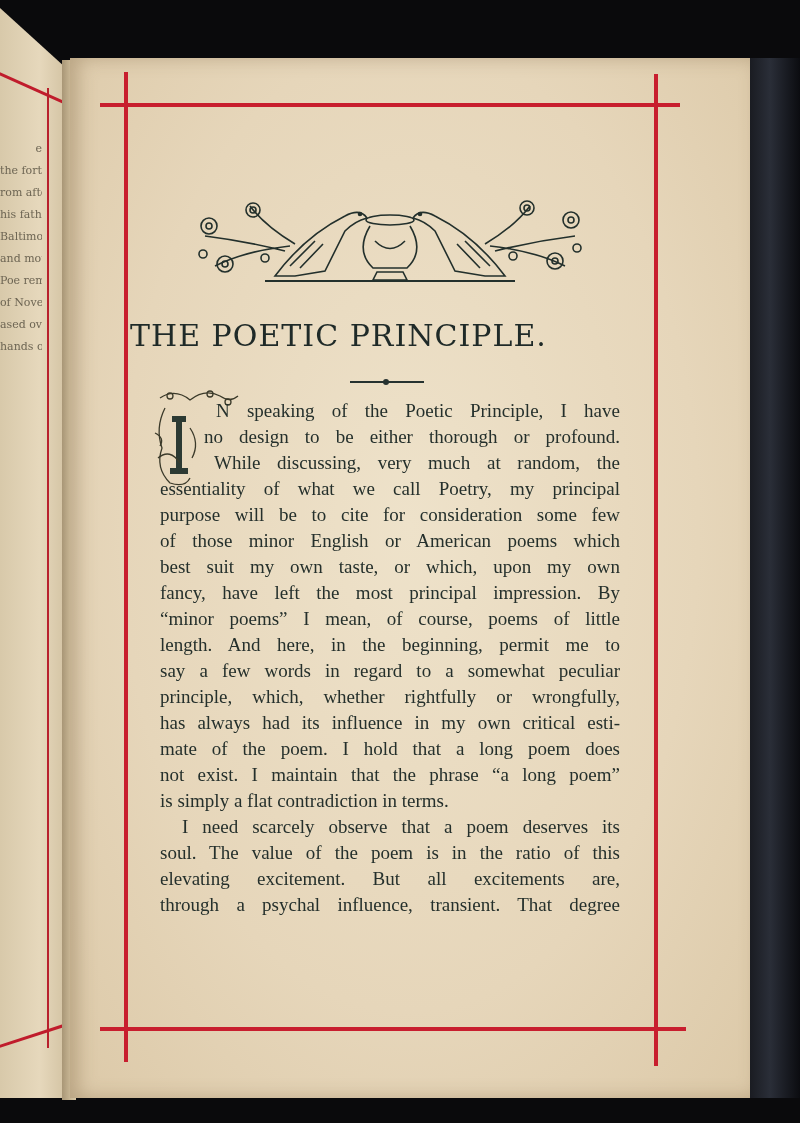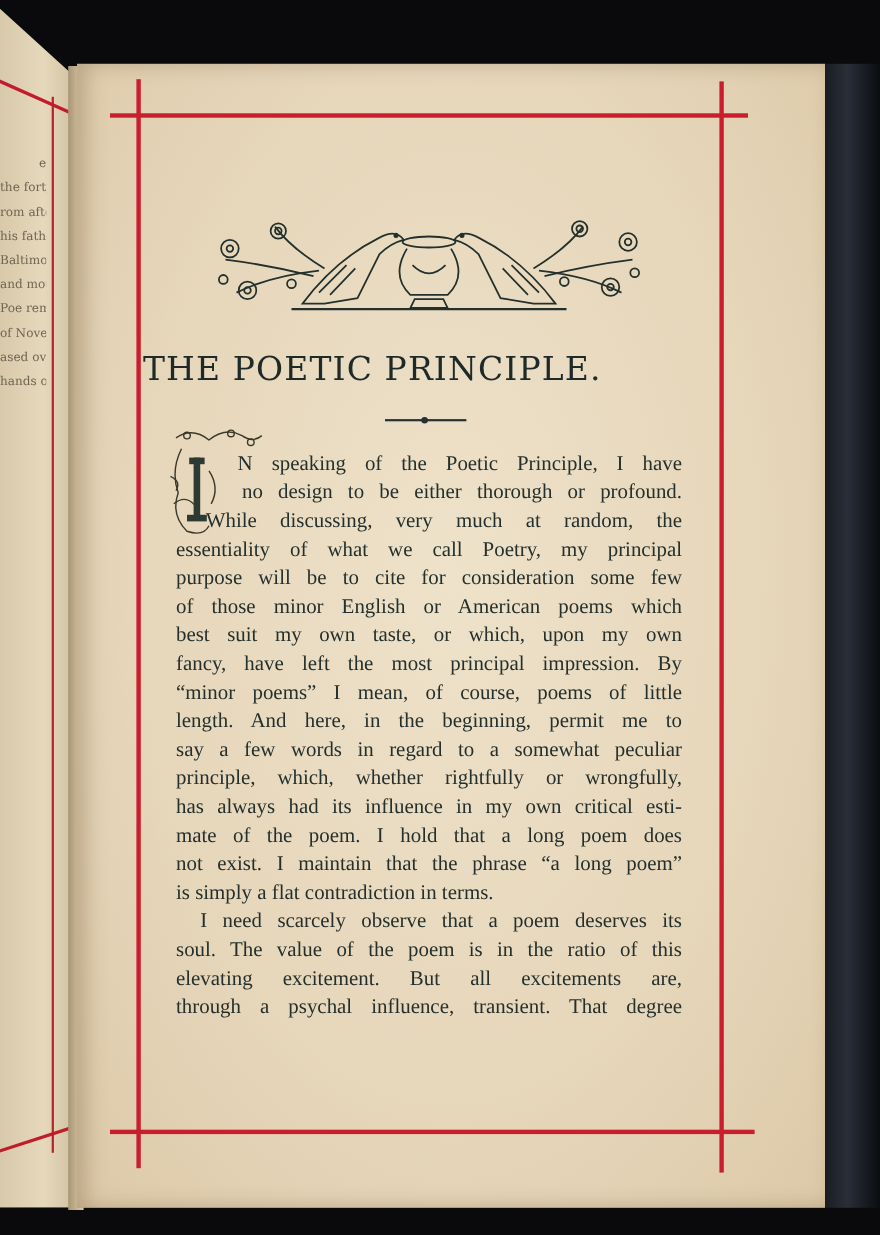--- a/index.html
+++ b/index.html
@@ -57,21 +57,21 @@
     font-size: 30px; letter-spacing: 1px; color: #1f2a28;
     font-family: "DejaVu Serif", serif; font-weight: normal;
   }
   .divider {
     position: absolute; left: 350px; top: 381px; width: 74px; height: 2px; background: #263230;
   }
   .divider .dot {
     position: absolute; left: 33px; top: -2px; width: 6px; height: 6px; border-radius: 50%; background: #263230;
   }
   .body-text {
-    position: absolute; left: 160px; top: 409px; width: 460px;
+    position: absolute; left: 160px; top: 398px; width: 460px;
     font-size: 19px; line-height: 26px; color: #25302c;
     text-align: justify;
     font-family: "Liberation Serif", "DejaVu Serif", serif;
   }
   .line { display: block; height: 26px; text-align: justify; text-align-last: justify; white-space: nowrap; }
   .line.last { text-align-last: left; }
   .line.para { padding-left: 22px; }
   .dropcap {
     position: absolute; left: 150px; top: 388px; width: 90px; height: 105px;
   }
@@ -155,22 +155,22 @@
     <circle cx="78" cy="14" r="3"></circle>
     <circle cx="20" cy="8" r="3"></circle>
   <rect x="22" y="28" width="14" height="6" fill="#2c3a33" stroke="none"></rect>
   <rect x="26" y="28" width="6" height="54" fill="#2c3a33" stroke="none"></rect>
   <rect x="20" y="80" width="18" height="6" fill="#2c3a33" stroke="none"></rect>
   <path d="M8 70 Q20 60 30 75 M40 40 Q50 55 42 70 M5 45 Q15 50 10 58"></path>
 </svg>
 
 <div class="body-text">
   <span class="line" style="padding-left:56px">N speaking of the Poetic Principle, I have</span>
-  <span class="line" style="padding-left:60px">no design to be either thorough or profound.</span>
-  <span class="line" style="padding-left:27px">While discussing, very much at random, the</span>
+  <span class="line" style="padding-left:44px">no design to be either thorough or profound.</span>
+  <span class="line" style="padding-left:54px">While discussing, very much at random, the</span>
   <span class="line">essentiality of what we call Poetry, my principal</span>
   <span class="line">purpose will be to cite for consideration some few</span>
   <span class="line">of those minor English or American poems which</span>
   <span class="line">best suit my own taste, or which, upon my own</span>
   <span class="line">fancy, have left the most principal impression. By</span>
   <span class="line">“minor poems” I mean, of course, poems of little</span>
   <span class="line">length. And here, in the beginning, permit me to</span>
   <span class="line">say a few words in regard to a somewhat peculiar</span>
   <span class="line">principle, which, whether rightfully or wrongfully,</span>
   <span class="line">has always had its influence in my own critical esti-</span>

